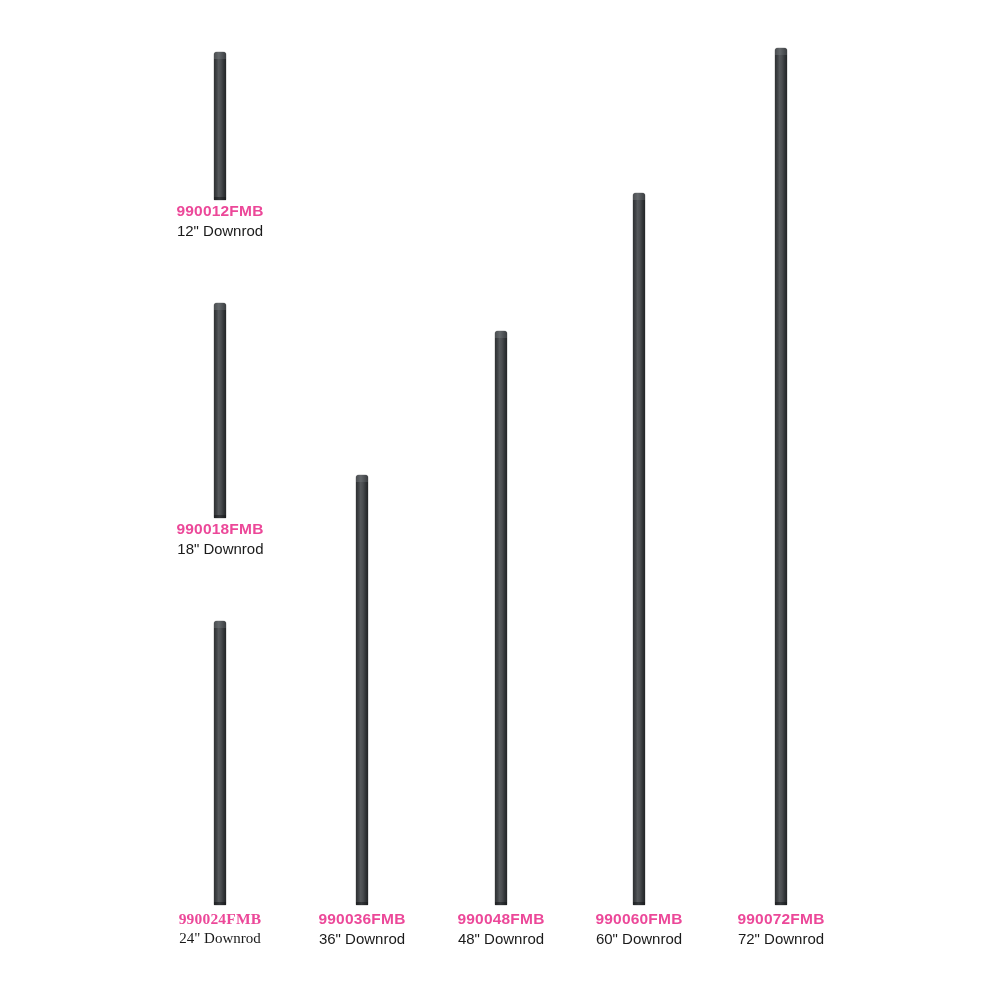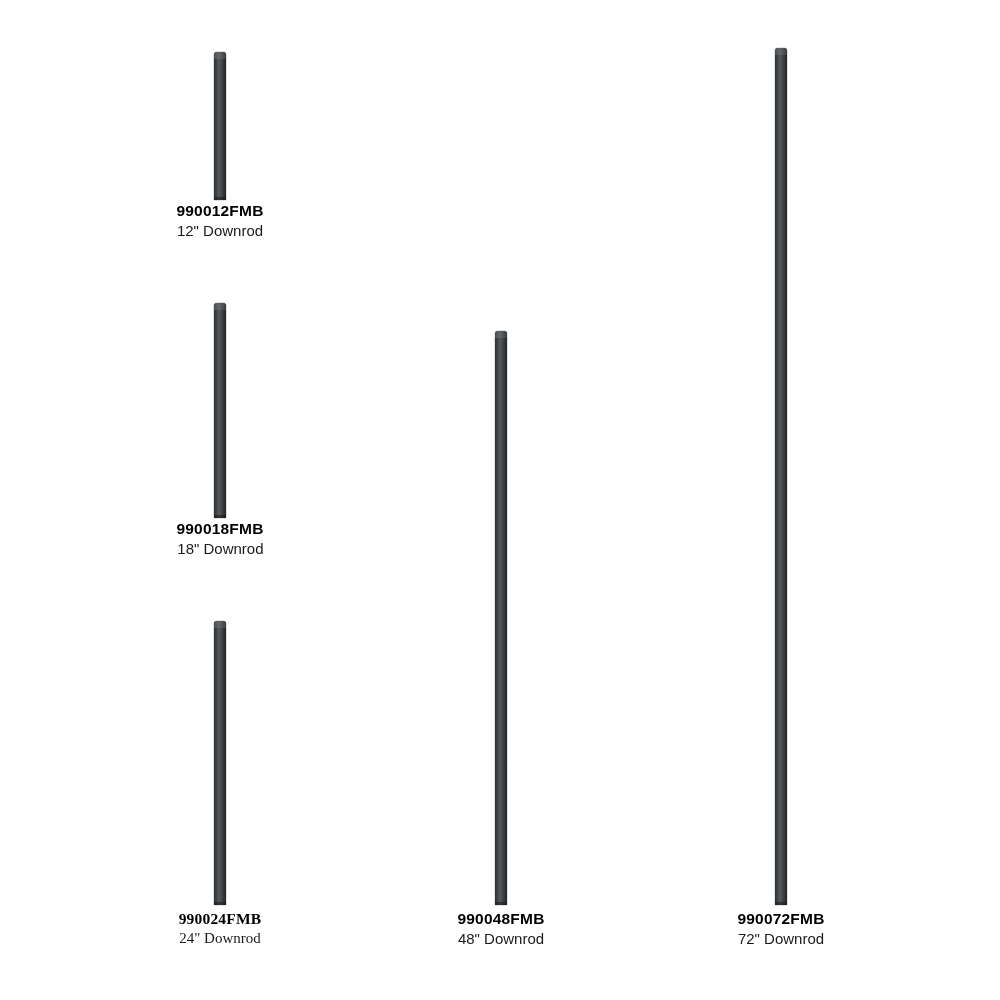--- a/index.html
+++ b/index.html
@@ -60,21 +60,21 @@
   .caption {
     text-align: center;
     line-height: 1.18;
     margin-top: 8px;
     white-space: nowrap;
   }
   .sku {
     font-size: 15.5px;
     font-weight: bold;
     letter-spacing: 0.2px;
-    color: #000000;
+    color: #ec4899;
   }
   .desc {
     font-size: 15px;
     font-weight: normal;
     color: #1a1a1a;
     margin-top: 2px;
   }
 </style>
 </head>
 <body>
@@ -94,25 +94,39 @@
         <div class="desc">18" Downrod</div>
       </div>
     </div>
     <div class="rod-group" style="left: 110px; top: 621px; width: 220px; font-family: Liberation Serif, serif;">
       <div class="rod" style="width: 12px; height: 284px;"></div>
       <div class="caption" style="margin-top: 5px;">
         <div class="sku">990024FMB</div>
         <div class="desc">24" Downrod</div>
       </div>
     </div>
+    <div class="rod-group" style="left: 252px; top: 475px; width: 220px;">
+      <div class="rod" style="width: 12px; height: 430px;"></div>
+      <div class="caption" style="margin-top: 5px;">
+        <div class="sku">990036FMB</div>
+        <div class="desc">36" Downrod</div>
+      </div>
+    </div>
     <div class="rod-group" style="left: 391px; top: 331px; width: 220px;">
       <div class="rod" style="width: 12px; height: 574px;"></div>
       <div class="caption" style="margin-top: 5px;">
         <div class="sku">990048FMB</div>
         <div class="desc">48" Downrod</div>
+      </div>
+    </div>
+    <div class="rod-group" style="left: 529px; top: 193px; width: 220px;">
+      <div class="rod" style="width: 12px; height: 712px;"></div>
+      <div class="caption" style="margin-top: 5px;">
+        <div class="sku">990060FMB</div>
+        <div class="desc">60" Downrod</div>
       </div>
     </div>
     <div class="rod-group" style="left: 671px; top: 48px; width: 220px;">
       <div class="rod" style="width: 12px; height: 857px;"></div>
       <div class="caption" style="margin-top: 5px;">
         <div class="sku">990072FMB</div>
         <div class="desc">72" Downrod</div>
       </div>
     </div>
   </div>

